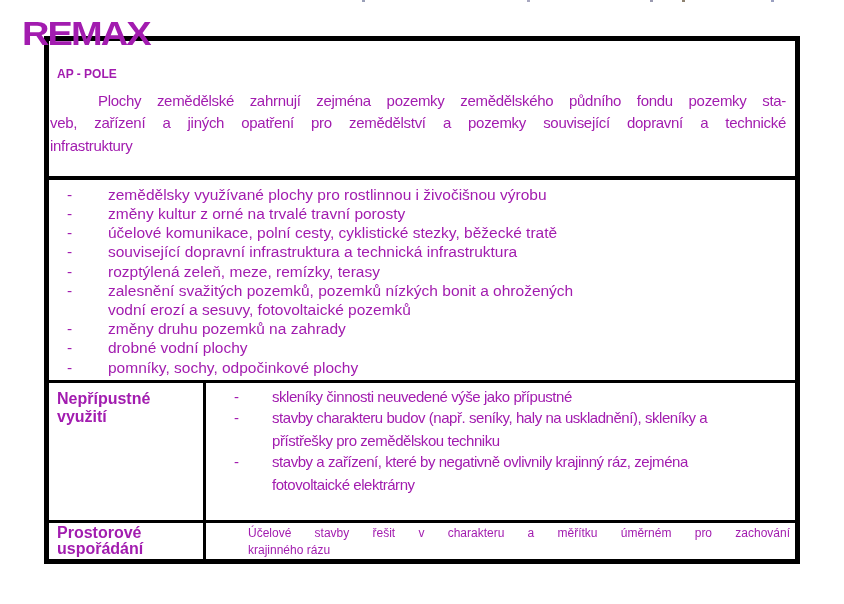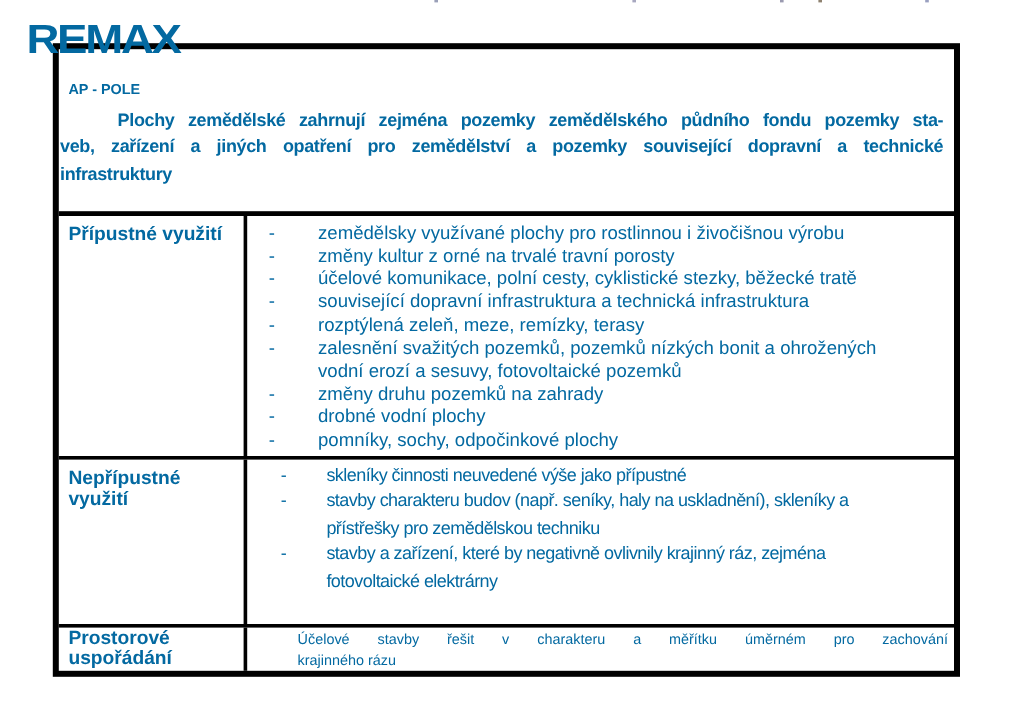--- a/index.html
+++ b/index.html
@@ -1,34 +1,34 @@
 <!DOCTYPE html>
 <html><head>
 <meta charset="utf-8">
 <style>
   html,body{margin:0;padding:0;background:#fff;}
   .page{
     position:relative;width:844px;height:604px;background:#ffffff;overflow:hidden;
-    font-family:"Liberation Sans","DejaVu Sans",sans-serif;color:#0369a1;
+    font-family:"Liberation Sans","DejaVu Sans",sans-serif;color:#a21caf;
   }
   
   .remax{
     position:absolute;left:22px;top:16px;z-index:3;
     font-size:40px;font-weight:bold;line-height:1;letter-spacing:-2px;
     transform:scale(0.95,0.85);transform-origin:0 0;white-space:nowrap;
   }
   .doc-table{
     position:absolute;left:44px;top:36px;width:756px;height:528px;
     box-sizing:border-box;border:5px solid #000;
     display:flex;flex-direction:column;z-index:1;
   }
   
   .r-head{height:139px;box-sizing:border-box;border-bottom:4px solid #000;padding:26px 5px 0 0;}
   .head-title{font-size:12px;font-weight:bold;padding-left:8px;margin-bottom:9px;}
-  .head-para{font-size:15px;font-weight:bold;line-height:22.3px;letter-spacing:-0.3px;padding:0 4px 0 1px;}
+  .head-para{font-size:15px;font-weight:normal;line-height:22.3px;letter-spacing:-0.3px;padding:0 4px 0 1px;}
   .head-para .pline:first-child{text-indent:48px;}
   .pline.just{text-align:justify;text-align-last:justify;}
   
   .row{display:flex;box-sizing:border-box;}
   .r2{height:204px;border-bottom:3px solid #000;}
   .r3{height:140px;border-bottom:3px solid #000;}
   .r4{flex:1;}
   .col1{
     width:157px;box-sizing:border-box;border-right:3px solid #000;
     font-size:16px;font-weight:bold;line-height:17.5px;padding:7px 4px 0 8px;
@@ -66,23 +66,20 @@
     <div class="r-head">
       <div class="head-title">AP - POLE</div>
       <div class="head-para">
           <div class="pline just">Plochy zemědělské zahrnují zejména pozemky zemědělského půdního fondu pozemky sta-</div>
           <div class="pline just">veb, zařízení a jiných opatření pro zemědělství a pozemky související dopravní a technické</div>
           <div class="pline">infrastruktury</div>
         </div>
     </div>
 
     <div class="row r2">
-      <div class="col1">
-        <span>Přípustné využití</span>
-      </div>
       <div class="col2">
           <div class="bullet">
             <span class="dash">-</span>
             <div class="blines">
               <div class="bline">zemědělsky využívané plochy pro rostlinnou i živočišnou výrobu</div>
             </div>
           </div>
           <div class="bullet">
             <span class="dash">-</span>
             <div class="blines">

